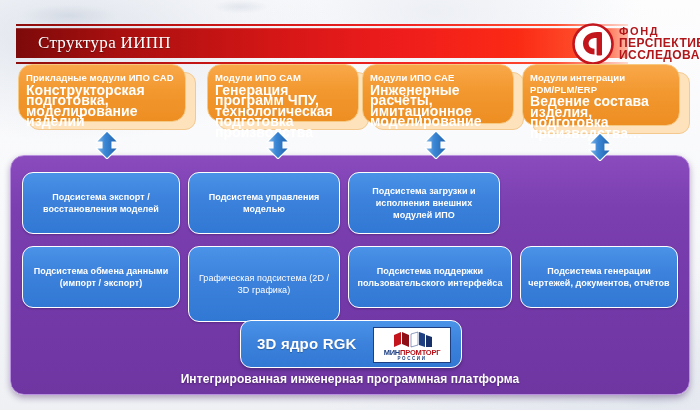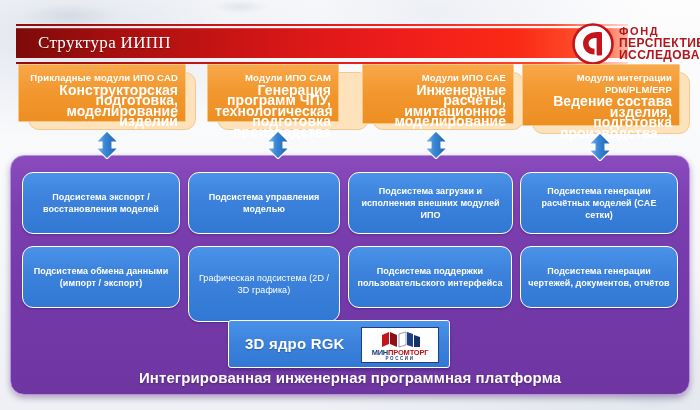--- a/index.html
+++ b/index.html
@@ -65,26 +65,26 @@
   
   #fpi-logo{position:absolute;left:556px;top:-1px;width:142px;height:44px;}
   #fpi-mark{position:absolute;left:0;top:0;width:42px;height:42px;}
   #fpi-text{position:absolute;left:47px;top:3px;line-height:1.02;}
   #fpi-text .l1{font-size:11px;font-weight:bold;color:#b0161a;letter-spacing:1.6px;}
   #fpi-text .l2,#fpi-text .l3{font-size:12px;font-weight:bold;color:#b0161a;letter-spacing:.45px;}
 
   
   .obox{
     position:absolute;
-    border-radius:1px;
+    border-radius:14px;
     background:linear-gradient(180deg,#f9a84a 0%,#f2982f 45%,#ed8e22 100%);
     border:1.5px solid #f6c983;
     box-sizing:border-box;
     color:#ffffff;
-    text-align:right;
+    text-align:left;
     padding:7px 7px 5px;
     z-index:3;
   }
   .obox .hd{font-size:9.5px;font-weight:bold;line-height:11.5px;letter-spacing:.1px;}
   .obox .sb{font-size:14px;font-weight:bold;line-height:10.5px;margin-top:1px;letter-spacing:.05px;}
   .oshadow{
     position:absolute;border-radius:11px;
     background:#fde2bc;border:1.5px solid #f3c98f;box-sizing:border-box;
     z-index:2;
   }
@@ -97,21 +97,21 @@
     position:absolute;left:10px;top:155px;width:680px;height:240px;
     border-radius:14px;
     background:linear-gradient(180deg,#8a4bbd 0%,#7b3fb0 22%,#7439a8 60%,#6f36a2 100%);
     border:1.5px solid #b98fe0;
     box-sizing:border-box;
     box-shadow:0 3px 6px rgba(60,20,90,.35);
     z-index:1;
   }
   #platform-caption{
     position:absolute;left:0;right:0;bottom:8px;text-align:center;
-    font-size:15px;font-weight:bold;color:#ffffff;letter-spacing:.1px;
+    font-size:12px;font-weight:bold;color:#ffffff;letter-spacing:.1px;
     text-shadow:0 1px 2px rgba(0,0,0,.35);
   }
 
   
   .bbox{
     position:absolute;
     border-radius:11px;
     background:linear-gradient(180deg,#4a93e8 0%,#3d83dd 40%,#3178d4 100%);
     border:1.5px solid #ffffff;
     box-sizing:border-box;
@@ -120,22 +120,22 @@
     text-align:center;
     padding:4px 7px;
     z-index:3;
     box-shadow:0 1px 2px rgba(40,20,70,.35);
   }
   .bbox span{font-size:9px;font-weight:bold;line-height:12px;letter-spacing:.05px;}
   .bbox.thin span{font-weight:normal;}
 
   
   #core{
-    position:absolute;left:228px;top:320px;width:222px;height:48px;
-    border-radius:3px;
+    position:absolute;left:240px;top:320px;width:222px;height:48px;
+    border-radius:11px;
     background:linear-gradient(180deg,#4a93e8 0%,#3d83dd 45%,#3178d4 100%);
     border:1.5px solid #ffffff;box-sizing:border-box;
     box-shadow:0 2px 3px rgba(40,20,70,.40);
     z-index:3;
   }
   #core-label{
     position:absolute;left:16px;top:14px;
     font-size:15px;font-weight:bold;color:#ffffff;letter-spacing:.2px;
     text-shadow:0 1px 1px rgba(0,0,0,.25);
   }
@@ -183,21 +183,21 @@
     </div>
   </div>
 
   <div class="oshadow" style="left:28px;top:72px;width:168px;height:58px;"></div>
   <div class="obox" style="left:18px;top:64px;width:168px;height:58px;">
     <div class="hd">Прикладные модули ИПО CAD</div>
     <div class="sb">Конструкторская подготовка, моделирование изделий</div>
   </div>
 
   <div class="oshadow" style="left:217px;top:72px;width:152px;height:58px;"></div>
-  <div class="obox" style="left:207px;top:64px;width:132px;height:58px;">
+  <div class="obox" style="left:207px;top:64px;width:152px;height:58px;">
     <div class="hd">Модули ИПО САМ</div>
     <div class="sb">Генерация программ ЧПУ, технологическая подготовка производства</div>
   </div>
 
   <div class="oshadow" style="left:372px;top:72px;width:152px;height:58px;"></div>
   <div class="obox" style="left:362px;top:64px;width:152px;height:60px;">
     <div class="hd">Модули ИПО САЕ</div>
     <div class="sb">Инженерные расчёты, имитационное моделирование</div>
   </div>
 
@@ -230,25 +230,22 @@
   <div id="platform">
     <div id="platform-caption">Интегрированная инженерная программная платформа</div>
   </div>
 
   <div class="bbox" style="left:22px;top:172px;width:158px;height:62px;">
     <span>Подсистема экспорт / восстановления моделей</span>
   </div>
   <div class="bbox" style="left:188px;top:172px;width:152px;height:62px;">
     <span>Подсистема  управления моделью</span>
   </div>
-  <div class="bbox" style="left:348px;top:172px;width:165px;height:62px;">
+  <div class="bbox" style="left:348px;top:172px;width:152px;height:62px;">
     <span>Подсистема загрузки и исполнения внешних модулей ИПО</span>
-  </div>
-  <div class="bbox" style="left:520px;top:172px;width:158px;height:62px;">
-    <span>Подсистема генерации расчётных моделей (CAE сетки)</span>
   </div>
 
   <div class="bbox" style="left:22px;top:246px;width:158px;height:62px;">
     <span>Подсистема обмена данными (импорт / экспорт)</span>
   </div>
   <div class="bbox thin" style="left:188px;top:246px;width:152px;height:76px;">
     <span>Графическая подсистема (2D / 3D графика)</span>
   </div>
   <div class="bbox" style="left:520px;top:246px;width:158px;height:62px;">
     <span>Подсистема генерации чертежей, документов, отчётов</span>

